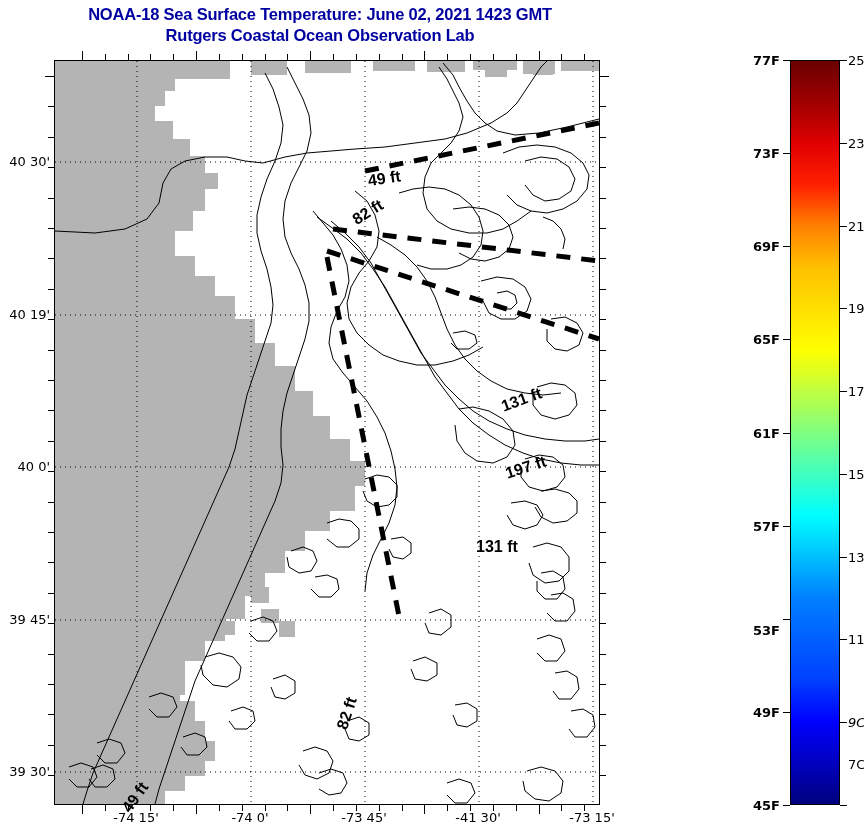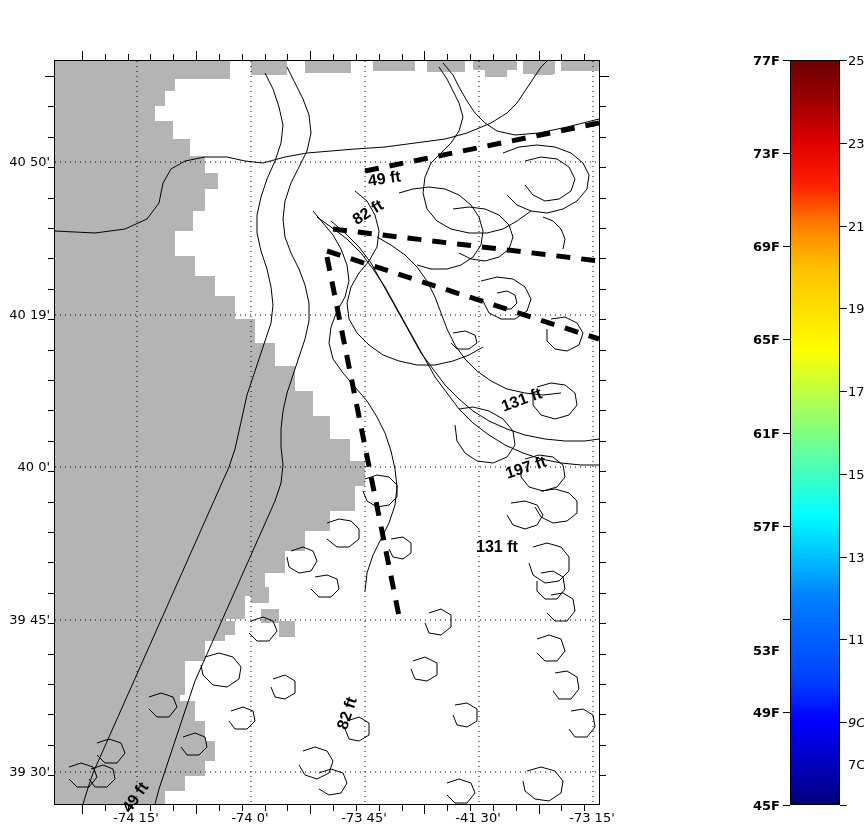--- a/index.html
+++ b/index.html
@@ -58,20 +58,22 @@
   .cb-lab-c{left:58px;transform:translateY(-50%);}
 
   
   .depth-lab{position:absolute;font-weight:bold;font-size:16px;color:#000;
              white-space:nowrap;font-family:"Liberation Sans",sans-serif;}
 </style>
 </head>
 <body>
 
 <div id="title-block">
+  <div class="title-line">NOAA-18 Sea Surface Temperature:  June 02, 2021 1423 GMT</div>
+  <div class="title-line">Rutgers Coastal Ocean Observation Lab</div>
 </div>
 
 <div id="map-frame">
   <div id="map-clip">
     <svg id="map-svg" width="544" height="743" viewBox="0 0 544 743">
 
       <g fill="#b4b4b4" stroke="none">
         <path d="M0,0 H175 V18 H120 V30 H110 V45 H100 V60 H118 V78 H135 V95 H150 V112
                  H163 V128 H150 V150 H138 V170 H120 V190 H100 V205 H80 V225 H60 V250
                  H45 V272 H25 V290 H0 Z"></path>
@@ -339,21 +341,21 @@
     <div class="tick tick-y" style="left: 48px; top: 775.2px; width: 6px;"></div>
     <div class="tick tick-y" style="left: 600px; top: 775.2px; width: 6px;"></div>
   </div>
 
 <div class="axlabel xlabel" style="left:136px">-74 15'</div>
 <div class="axlabel xlabel" style="left:250px">-74 0'</div>
 <div class="axlabel xlabel" style="left:364px">-73 45'</div>
 <div class="axlabel xlabel" style="left:478px">-41 30'</div>
 <div class="axlabel xlabel" style="left:592px">-73 15'</div>
 
-<div class="axlabel ylabel" style="top:161px">40 50'</div>
+<div class="axlabel ylabel" style="top:161px">40 30'</div>
 <div class="axlabel ylabel" style="top:314px">40 19'</div>
 <div class="axlabel ylabel" style="top:466px">40 0'</div>
 <div class="axlabel ylabel" style="top:619px">39 45'</div>
 <div class="axlabel ylabel" style="top:771px">39 30'</div>
 
 <div id="cbar-wrap">
   <div id="cbar"></div>
   <div id="cbar-ticks">
       <div class="cb-tick-l" style="top: 0px;"></div>
       <div class="cb-lab cb-lab-f" style="top: 0px;">77F</div>
@@ -361,21 +363,21 @@
       <div class="cb-lab cb-lab-f" style="top: 93.125px;">73F</div>
       <div class="cb-tick-l" style="top: 186.25px;"></div>
       <div class="cb-lab cb-lab-f" style="top: 186.25px;">69F</div>
       <div class="cb-tick-l" style="top: 279.375px;"></div>
       <div class="cb-lab cb-lab-f" style="top: 279.375px;">65F</div>
       <div class="cb-tick-l" style="top: 372.5px;"></div>
       <div class="cb-lab cb-lab-f" style="top: 372.5px;">61F</div>
       <div class="cb-tick-l" style="top: 465.625px;"></div>
       <div class="cb-lab cb-lab-f" style="top: 465.625px;">57F</div>
       <div class="cb-tick-l" style="top: 558.75px;"></div>
-      <div class="cb-lab cb-lab-f" style="top: 590px;">53F</div>
+      <div class="cb-lab cb-lab-f" style="top: 570px;">53F</div>
       <div class="cb-tick-l" style="top: 651.875px;"></div>
       <div class="cb-lab cb-lab-f" style="top: 651.875px;">49F</div>
       <div class="cb-tick-l" style="top: 745px;"></div>
       <div class="cb-lab cb-lab-f" style="top: 745px;">45F</div>
       <div class="cb-tick-r" style="top: 0px;"></div>
       <div class="cb-lab cb-lab-c" style="top: 0px;">25C</div>
       <div class="cb-tick-r" style="top: 82.7778px;"></div>
       <div class="cb-lab cb-lab-c" style="top: 82.7778px;">23C</div>
       <div class="cb-tick-r" style="top: 165.556px;"></div>
       <div class="cb-lab cb-lab-c" style="top: 165.556px;">21C</div>

